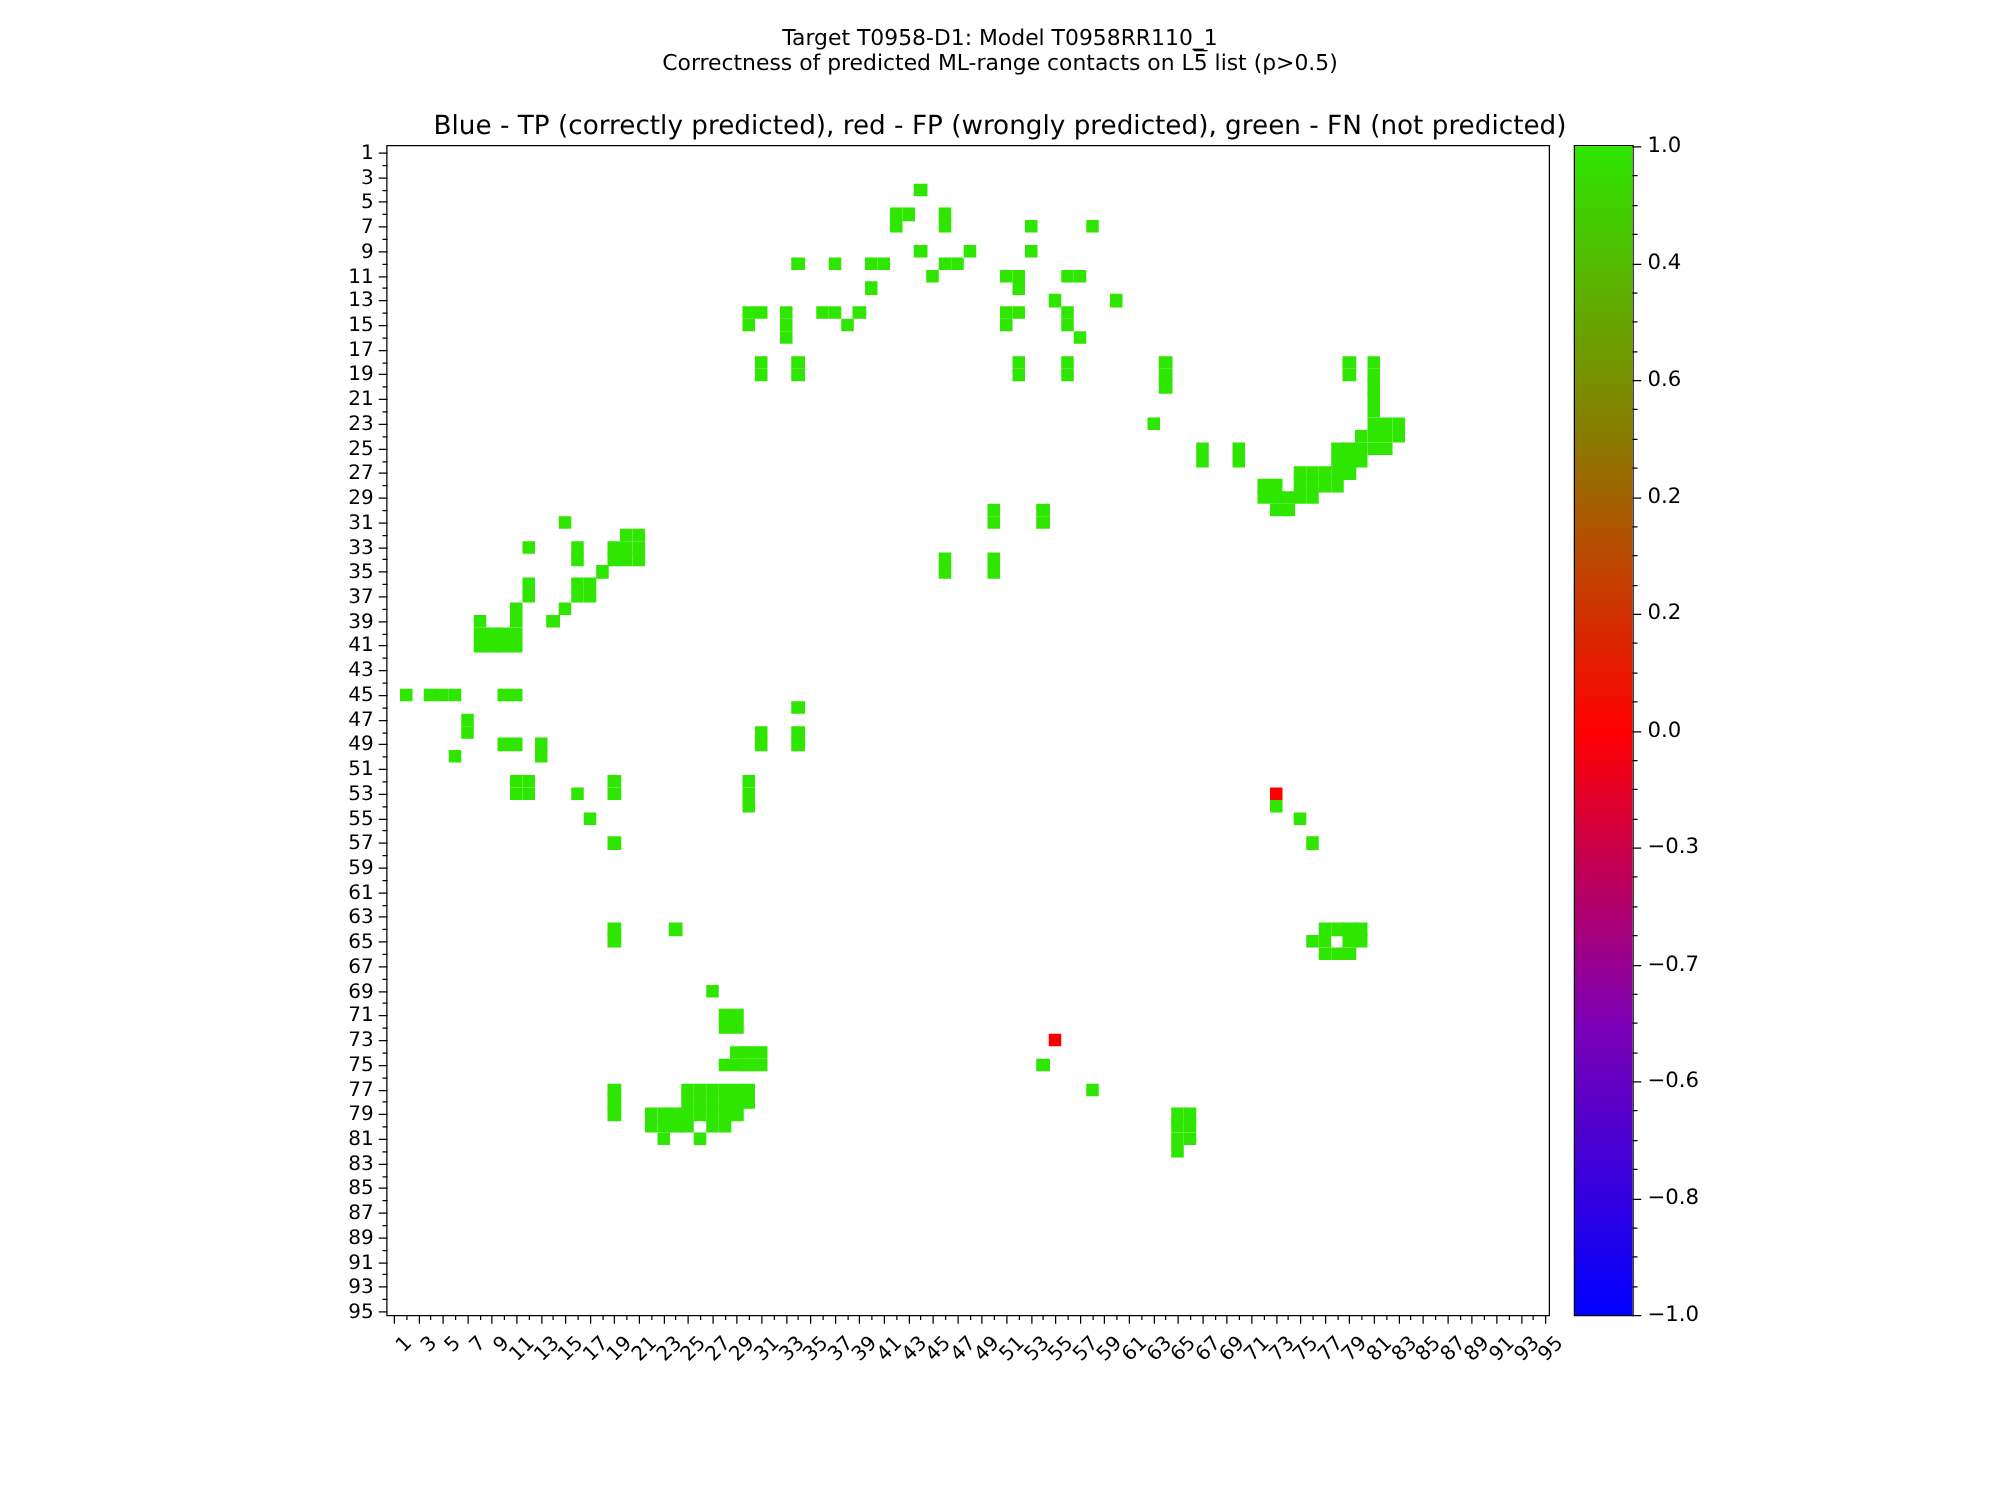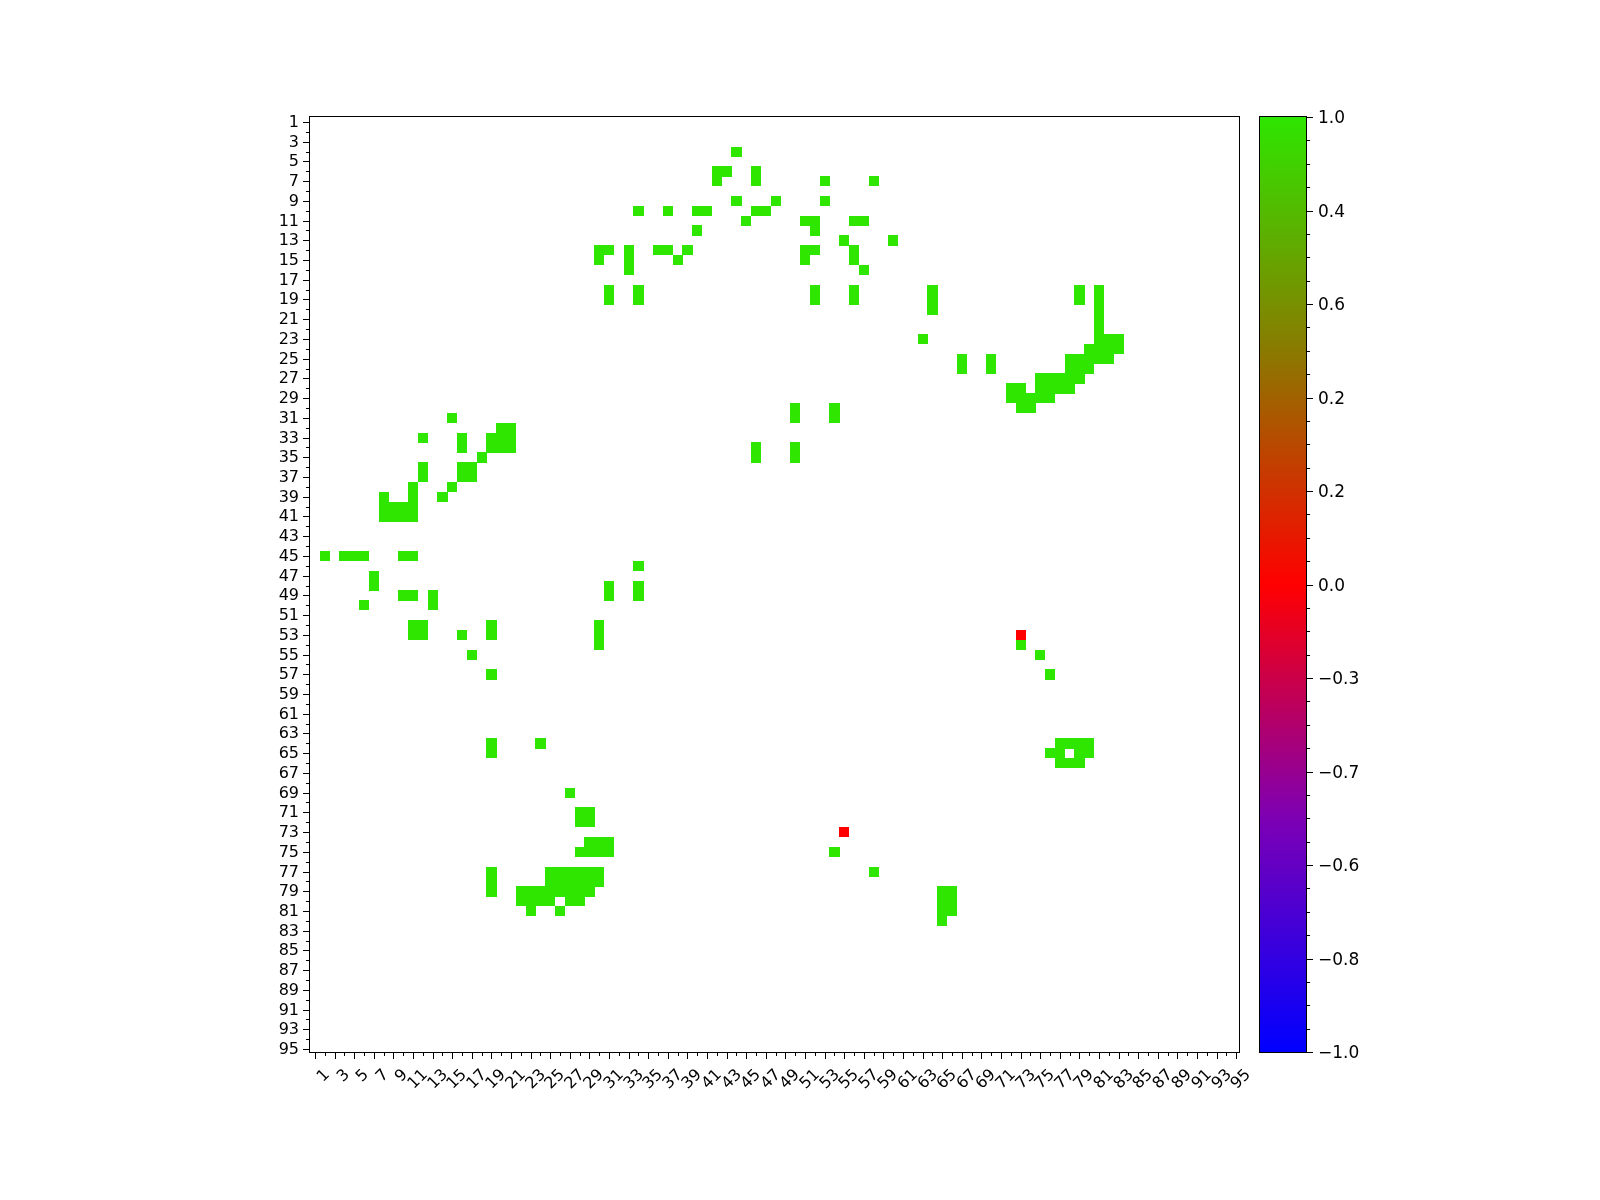--- a/index.html
+++ b/index.html
@@ -38,22 +38,27 @@
   .cb-tick{position:absolute;left:100%;width:7px;height:0;border-top:1.3px solid #000;}
   .cb-tick.minor{width:4px;}
   .cb-lab{position:absolute;left:calc(100% + 12px);font-size:17px;line-height:1;
           white-space:nowrap;transform:translateY(-50%);}
 </style>
 </head>
 <body>
 
 <div id="page">
 
-
-
+  <div class="ttl" id="title-line1">Target T0958-D1: Model T0958RR110_1</div>
+
+  <div class="ttl" id="title-line2">
+    <span>Correctness of predicted ML-range contacts on L</span><span class="ovl">5</span><span> list (p&gt;0.5)</span>
+  </div>
+
+  <div class="ttl" id="subtitle">Blue - TP (correctly predicted), red - FP (wrongly predicted), green - FN (not predicted)</div>
 
   <div id="plot-frame">
     <div id="cells">
         <div class="cell" style="left: 421.4px; top: 29.5895px; width: 10.15px; height: 10.2132px; background: rgb(46, 230, 0);"></div>
         <div class="cell" style="left: 401.8px; top: 49.3158px; width: 10.15px; height: 10.2132px; background: rgb(46, 230, 0);"></div>
         <div class="cell" style="left: 411.6px; top: 49.3158px; width: 10.15px; height: 10.2132px; background: rgb(46, 230, 0);"></div>
         <div class="cell" style="left: 401.8px; top: 59.1789px; width: 10.15px; height: 10.2132px; background: rgb(46, 230, 0);"></div>
         <div class="cell" style="left: 441px; top: 49.3158px; width: 10.15px; height: 10.2132px; background: rgb(46, 230, 0);"></div>
         <div class="cell" style="left: 441px; top: 59.1789px; width: 10.15px; height: 10.2132px; background: rgb(46, 230, 0);"></div>
         <div class="cell" style="left: 509.6px; top: 59.1789px; width: 10.15px; height: 10.2132px; background: rgb(46, 230, 0);"></div>

